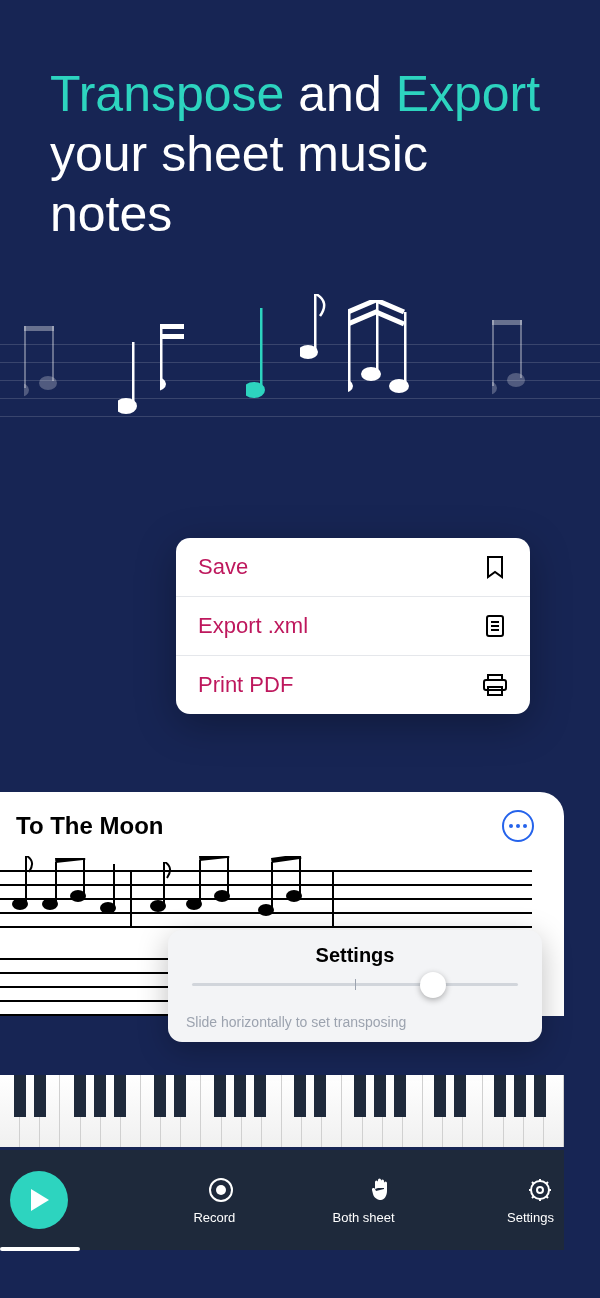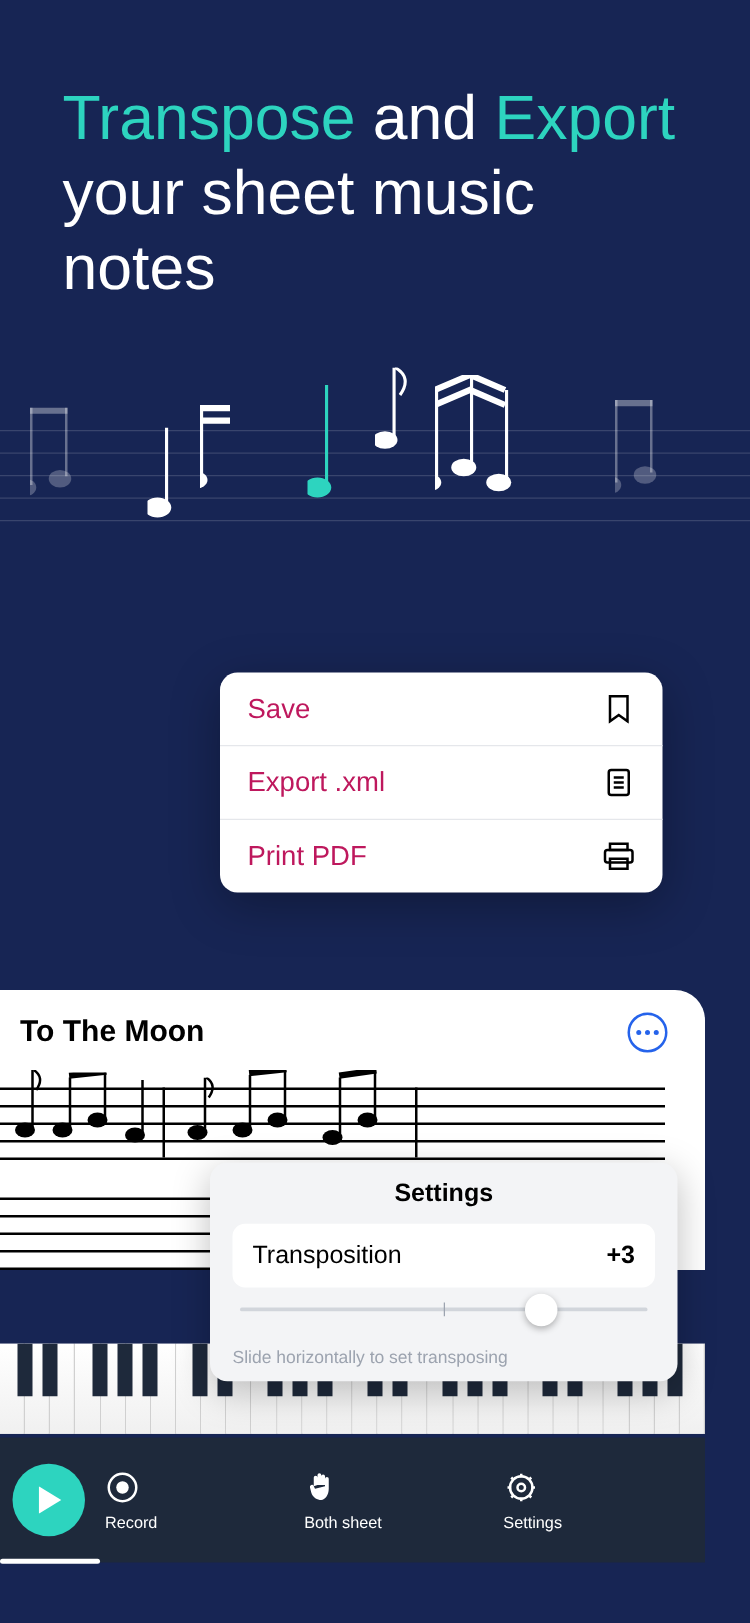--- a/index.html
+++ b/index.html
@@ -32,21 +32,21 @@
 .slider-track{height:3px;background:#d1d5db;border-radius:2px;position:relative}
 .slider-tick{position:absolute;top:-4px;width:1px;height:11px;background:#9ca3af;left:50%}
 .slider-thumb{position:absolute;top:-11px;left:70%;width:26px;height:26px;background:#fff;border-radius:50%;box-shadow:0 2px 6px rgba(0,0,0,0.3)}
 .slider-hint{font-size:14px;color:#9ca3af;margin-top:28px}
 .piano-row{position:absolute;top:1075px;left:0;right:36px;height:72px;display:flex;background:#fff}
 .white-key{flex:1;border-right:1px solid #d0d0d0;background:linear-gradient(#fff,#f0f0f0);position:relative}
 .black-key{position:absolute;top:0;width:12px;height:42px;background:#1e293b;z-index:2}
 .bottom-bar{position:absolute;top:1150px;left:0;right:36px;height:100px;background:#1e293b;display:flex;align-items:center;padding:0 10px;gap:8px}
 .play-btn{width:58px;height:58px;background:#2dd4bf;border-radius:50%;display:flex;align-items:center;justify-content:center;margin-right:8px}
 .play-btn svg{margin-left:4px}
-.nav-item{flex:1;display:flex;flex-direction:column;align-items:flex-start;gap:6px;color:#fff;font-size:13px}
+.nav-item{flex:1;display:flex;flex-direction:column;align-items:flex-end;gap:6px;color:#fff;font-size:13px}
 .nav-icon{width:28px;height:28px;display:flex;align-items:center;justify-content:center}
 .progress{position:absolute;top:1247px;left:0;width:80px;height:4px;background:#fff;border-radius:2px}
 </style>
 </head>
 <body>
 
 <div class="headline">
   <span class="accent">Transpose</span>
   <span>and</span>
   <span class="accent">Export</span>
@@ -191,24 +191,20 @@
         <rect x="43" y="0" width="2" height="38" fill="#000"></rect>
         <rect x="15" y="2" width="30" height="5" fill="#000" transform="rotate(-8 15 2)"></rect>
         <ellipse cx="10" cy="54" rx="8" ry="6" fill="#000"></ellipse>
         <ellipse cx="38" cy="40" rx="8" ry="6" fill="#000"></ellipse>
       </svg>
   </div>
 </div>
 
 <div class="settings-popup">
   <div class="settings-title">Settings</div>
-  <div class="transp-row">
-    <span>Transposition</span>
-    <span class="val">+3</span>
-  </div>
   <div class="slider-wrap">
     <div class="slider-track"></div>
     <div class="slider-tick"></div>
     <div class="slider-thumb"></div>
   </div>
   <div class="slider-hint">Slide horizontally to set transposing</div>
 </div>
 
 <div class="piano-row">
   <div class="white-key"></div>

